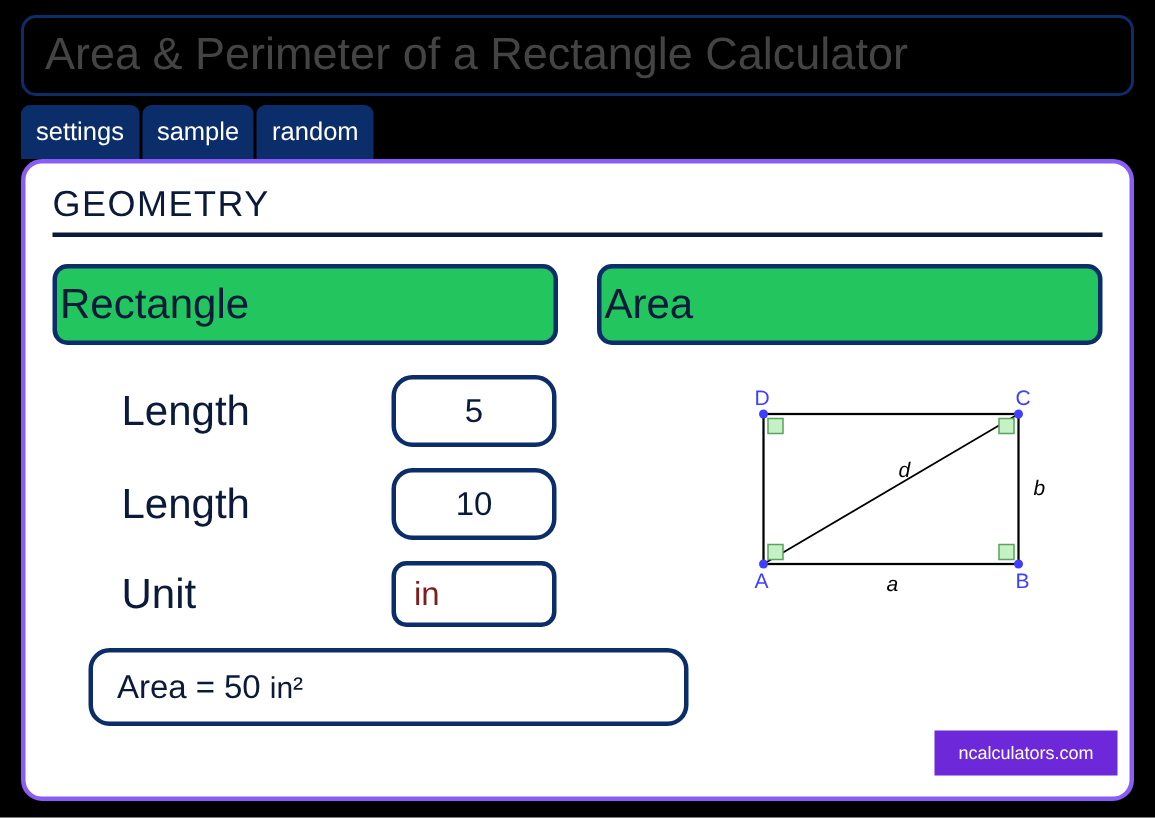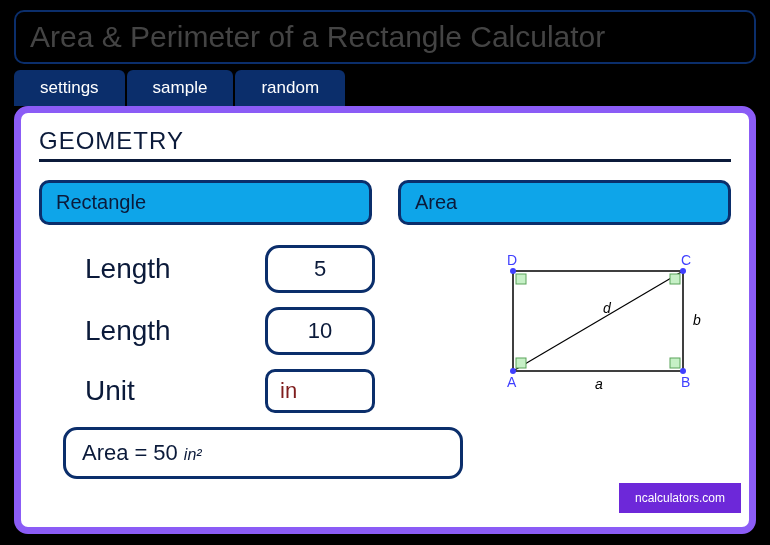--- a/index.html
+++ b/index.html
@@ -21,29 +21,29 @@
     margin-bottom: 6px;
   }
   .tabs {
     display: flex;
     gap: 0;
   }
   .tab {
     background: #0b2e6b;
     color: #fff;
     font-size: 17px;
-    padding: 8px 26px;
+    padding: 8px 10px;
     border-top-left-radius: 6px;
     border-top-right-radius: 6px;
     cursor: pointer;
     margin-right: 2px;
   }
   .panel {
     background: #fff;
-    border: 7px solid #8b5cf6;
+    border: 3px solid #8b5cf6;
     border-radius: 14px;
     padding: 14px 18px 50px 18px;
     position: relative;
     height: 428px;
   }
   .panel-title {
     font-size: 24px;
     color: #0b1a3a;
     letter-spacing: 1px;
     padding-bottom: 4px;
@@ -53,25 +53,25 @@
   }
   .row-selects {
     display: flex;
     gap: 26px;
     margin-bottom: 20px;
   }
   .select-box {
     flex: 1;
     border: 3px solid #0b2e6b;
     border-radius: 10px;
-    padding: 8px 14px;
-    font-size: 20px;
+    padding: 8px 2px;
+    font-size: 28px;
     color: #0b1a3a;
     cursor: pointer;
-    background: #0ea5e9;
+    background: #22c55e;
   }
   .content-row {
     display: flex;
     gap: 20px;
   }
   .inputs-col {
     flex: 0 0 380px;
     padding-left: 46px;
   }
   .input-row {
@@ -116,21 +116,21 @@
     width: 400px;
     padding: 10px 16px;
     font-size: 22px;
     color: #0b1a3a;
     margin-top: 4px;
     margin-left: -22px;
     display: flex;
     align-items: baseline;
     gap: 6px;
   }
-  .result-unit { font-size: 16px; font-style: italic; }
+  .result-unit { font-size: 20px; }
   .diagram-col {
     flex: 1;
     position: relative;
     padding-top: 6px;
   }
   .brand {
     position: absolute;
     right: 8px;
     bottom: 14px;
     background: #6d28d9;

